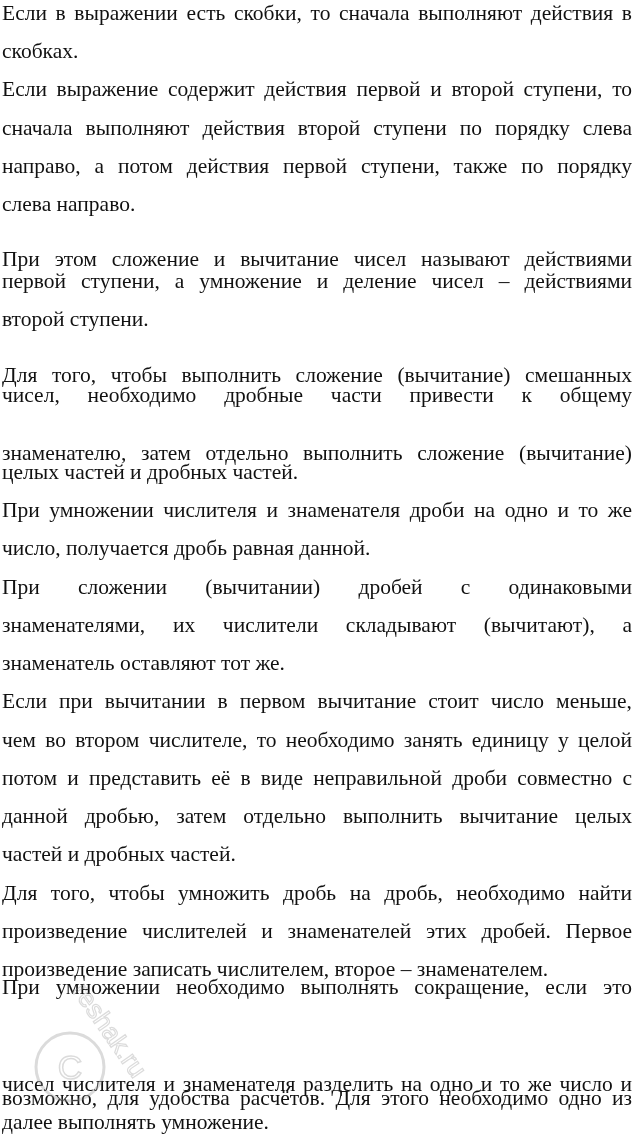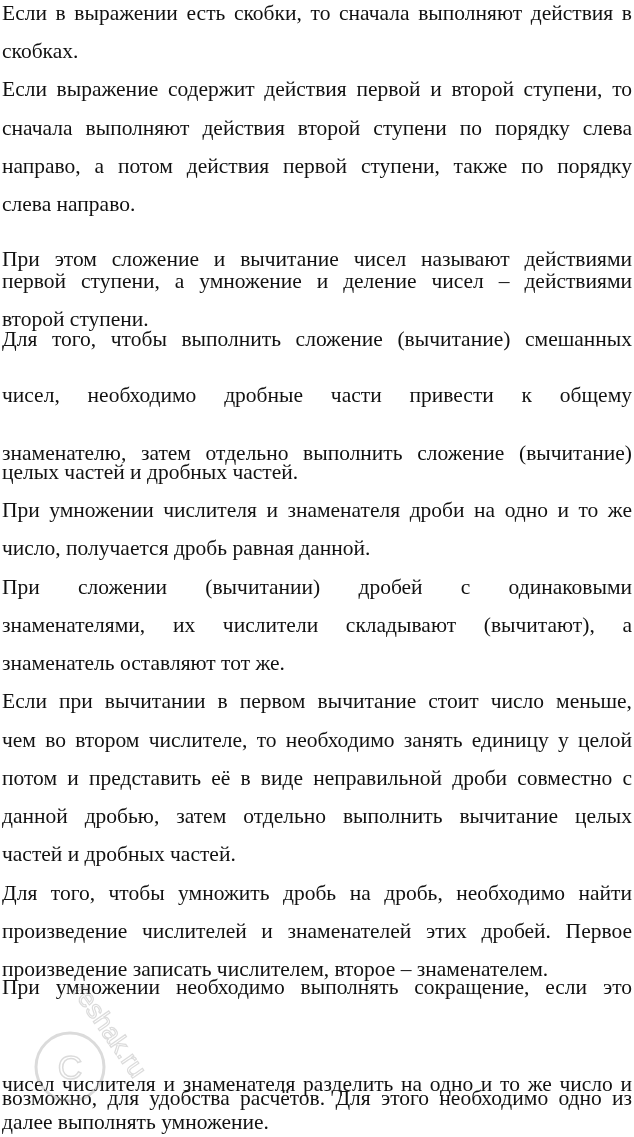--- a/index.html
+++ b/index.html
@@ -40,21 +40,21 @@
     <div class="line last" style="top:189px">слева направо.</div>
   </div>
 
   <div>
     <div class="line" style="top: 244px; white-space: normal; overflow: hidden;">При этом сложение и вычитание чисел называют действиями</div>
     <div class="line" style="top: 266px; white-space: normal; overflow: hidden;">первой ступени, а умножение и деление чисел – действиями</div>
     <div class="line last" style="top:304px">второй ступени.</div>
   </div>
 
   <div>
-    <div class="line" style="top: 324px; white-space: normal; overflow: hidden;">Для того, чтобы выполнить сложение (вычитание) смешанных</div>
+    <div class="line" style="top: 360px; white-space: normal; overflow: hidden;">Для того, чтобы выполнить сложение (вычитание) смешанных</div>
     <div class="line" style="top: 380px; white-space: normal; overflow: hidden;">чисел, необходимо дробные части привести к общему</div>
     <div class="line" style="top: 438px; white-space: normal; overflow: hidden;">знаменателю, затем отдельно выполнить сложение (вычитание)</div>
     <div class="line last" style="top:457px">целых частей и дробных частей.</div>
   </div>
 
   <div>
     <div class="line" style="top: 495px; white-space: normal; overflow: hidden;">При умножении числителя и знаменателя дроби на одно и то же</div>
     <div class="line last" style="top:533px">число, получается дробь равная данной.</div>
   </div>
 

